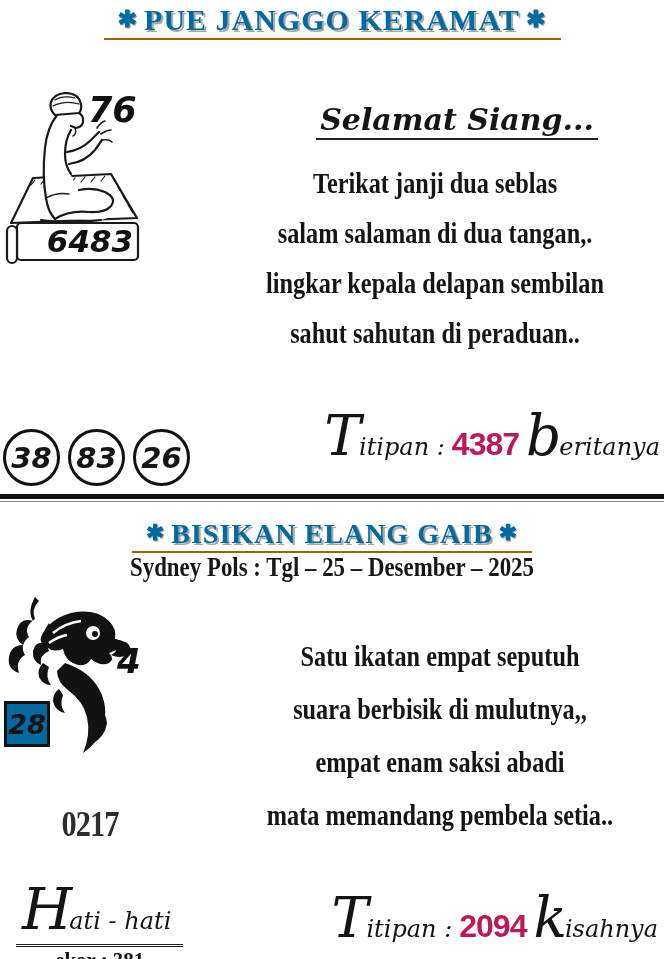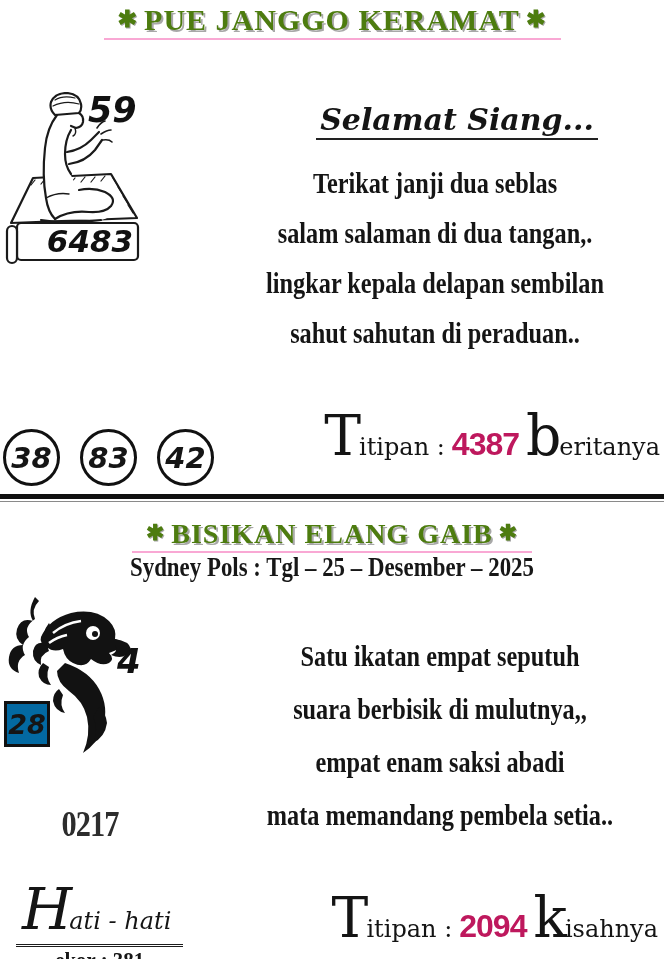--- a/index.html
+++ b/index.html
@@ -5,22 +5,22 @@
   html,body{margin:0;padding:0;background:#e8e8e8;}
   .page{
     position:relative; width:664px; height:959px; margin:0 auto;
     background:#ffffff; color:#151515; overflow:hidden;
     font-family:"Liberation Serif", serif;
   }
   
   .title-row{position:absolute; left:0; width:100%; text-align:center;}
   .title-inner{
     display:inline-block; padding:0 8px 1px 8px;
-    border-bottom:2px solid #f9a8d4;
-    font-weight:bold; color:#4d7c0f; letter-spacing:1px;
+    border-bottom:2px solid #a16207;
+    font-weight:bold; color:#0369a1; letter-spacing:1px;
     text-shadow:2px 2px 0 #a8a8a8;
     white-space:nowrap;
   }
   .t1{top:3px; font-size:30px;}
   .t2{top:518px; font-size:28px;}
   .star{font-size:0.78em; vertical-align:3px; padding:0 6px; text-shadow:1px 1px 0 #a8a8a8;}
   
   .date-line{
     position:absolute; top:552px; left:0; width:100%; text-align:center;
     font-weight:bold; font-size:26px; color:#171717;
@@ -57,39 +57,39 @@
     border:3px solid #111; display:flex; align-items:center; justify-content:center;
     font-family:"DejaVu Sans", sans-serif; font-weight:bold; font-style:italic;
     font-size:27px; background:#0369a1;
   }
   .n0217{
     position:absolute; left:48px; top:806px; width:84px; text-align:center;
     font-weight:bold; font-size:33px; letter-spacing:-1px; color:#2d2d2d;
     transform:scale(0.92,1.1);
   }
   
-  .circles{position:absolute; left:3px; top:429px; display:flex; gap:20px;}
+  .circles{position:absolute; left:3px; top:429px; display:flex; gap:8px;}
   .circle{
     width:51px; height:51px; border:3px solid #111; border-radius:50%;
     display:flex; align-items:center; justify-content:center; background:#fff;
     font-family:"DejaVu Sans", sans-serif; font-weight:bold; font-style:italic;
     font-size:29px;
   }
   
   .divider{
     position:absolute; top:494px; left:0; width:100%; height:2px;
     background:#fff; border-top:5px solid #101010; border-bottom:1px solid #8a8a8a;
   }
   
   .sig{
     position:absolute; display:flex; align-items:baseline; gap:7px;
     white-space:nowrap;
   }
   .sig-script{
-    display:inline-block; font-family:"DejaVu Serif", serif; 
+    display:inline-block; font-family:"DejaVu Serif", serif; font-style:italic;
     font-size:24px; color:#141414;
   }
   .sig-script::first-letter{font-size:2.3em; font-weight:normal; letter-spacing:-2px;}
   .sig-number{
     font-family:"Liberation Sans", sans-serif; font-weight:bold;
     font-size:32px; letter-spacing:-1px; color:#be185d;
   }
   .tit1{right:4px; top:404px;}
   .tit2{right:6px; top:886px;}
   
@@ -140,21 +140,21 @@
 
       <path d="M62,60 Q76,58 86,48 L94,40"></path>
       <path d="M64,72 Q80,70 90,58 L97,48"></path>
       <path d="M92,36 q4,-6 8,-7 M96,42 q6,-4 10,-4 M98,48 q6,-1 9,2" stroke-width="1.6"></path>
 
       <path d="M50,127 Q64,118 84,120 Q100,121 106,114 Q112,106 100,100 Q88,95 74,98" fill="#fff"></path>
       <path d="M41,106 Q52,100 64,102" stroke-width="1.4"></path>
       <path d="M36,128 Q60,132 96,128"></path>
     </g>
   </svg>
-  <div class="num-hand n59">59</div>
+  <div class="num-hand n59">76</div>
   <div class="num-hand n6483">6483</div>
 
   <div class="col col1">
     <span class="greeting">Selamat Siang...</span>
     <div class="poem">
       <div class="poem-line">Terikat janji dua seblas</div>
       <div class="poem-line">salam salaman di dua tangan,.</div>
       <div class="poem-line">lingkar kepala delapan sembilan</div>
       <div class="poem-line">sahut sahutan di peraduan..</div>
     </div>
@@ -162,21 +162,21 @@
 
   <div class="sig tit1">
     <span class="sig-script">Titipan :</span>
     <span class="sig-number">4387</span>
     <span class="sig-script">beritanya</span>
   </div>
 
   <div class="circles">
     <div class="circle">38</div>
     <div class="circle">83</div>
-    <div class="circle">42</div>
+    <div class="circle">26</div>
   </div>
 
   <div class="divider"></div>
 
   <div class="title-row t2">
     <span class="title-inner">
       <span class="star">✱</span><span>BISIKAN ELANG GAIB</span><span class="star">✱</span>
     </span>
   </div>
   <div class="date-line">Sydney Pols : Tgl – 25 – Desember – 2025</div>

